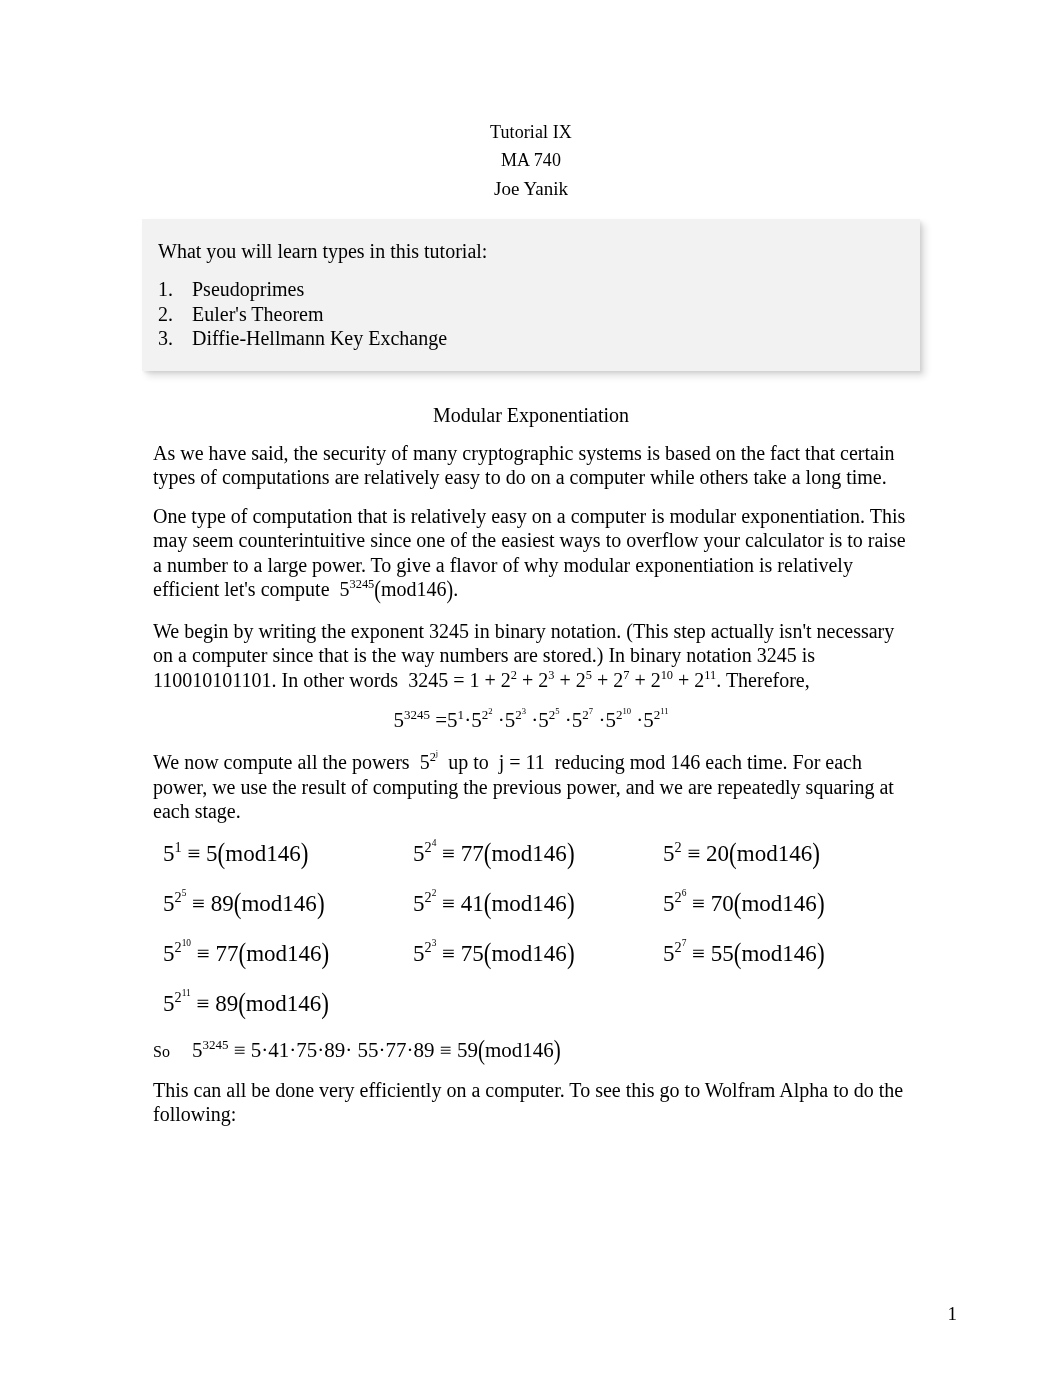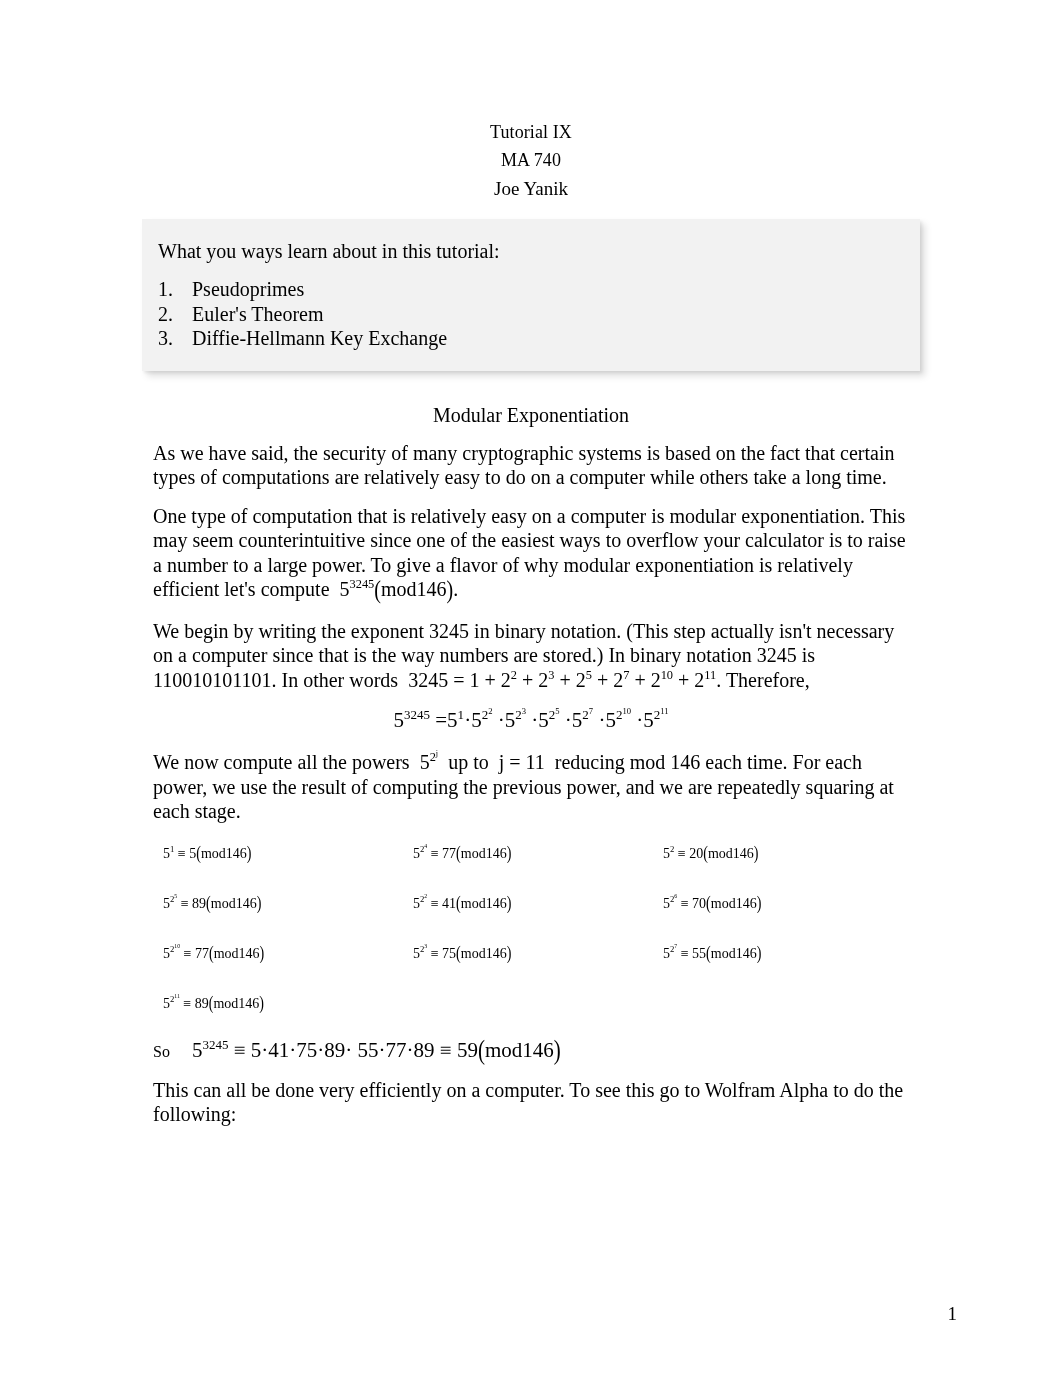--- a/index.html
+++ b/index.html
@@ -122,21 +122,21 @@
 
   
   .cong-grid {
     margin: 18px 0 0 0;
     padding: 0 140px 0 163px;
     display: grid;
     grid-template-columns: 250px 250px 1fr;
     row-gap: 26px;
   }
   .cong-cell {
-    font-size: 14px;
+    font-size: 23px;
     line-height: 24px;
     white-space: nowrap;
   }
 
   
   .so-line {
     font-size: 21px;
     line-height: 24px;
     margin: 22px 0 0 0;
     padding: 0 0 0 153px;
@@ -161,21 +161,21 @@
 <div class="page">
 
   <div class="title-block">
     <div class="title-line">Tutorial IX</div>
     <div class="title-line">MA 740</div>
     <div class="title-author">Joe Yanik</div>
   </div>
 
   <div class="callout-wrap">
     <div class="callout">
-      <div class="callout-intro">What you ways learn about in this tutorial:</div>
+      <div class="callout-intro">What you will learn types in this tutorial:</div>
       <ul class="callout-list">
         <li>
           <span class="num">1.</span>
           <span>Pseudoprimes</span>
         </li>
         <li>
           <span class="num">2.</span>
           <span>Euler's Theorem</span>
         </li>
         <li>

